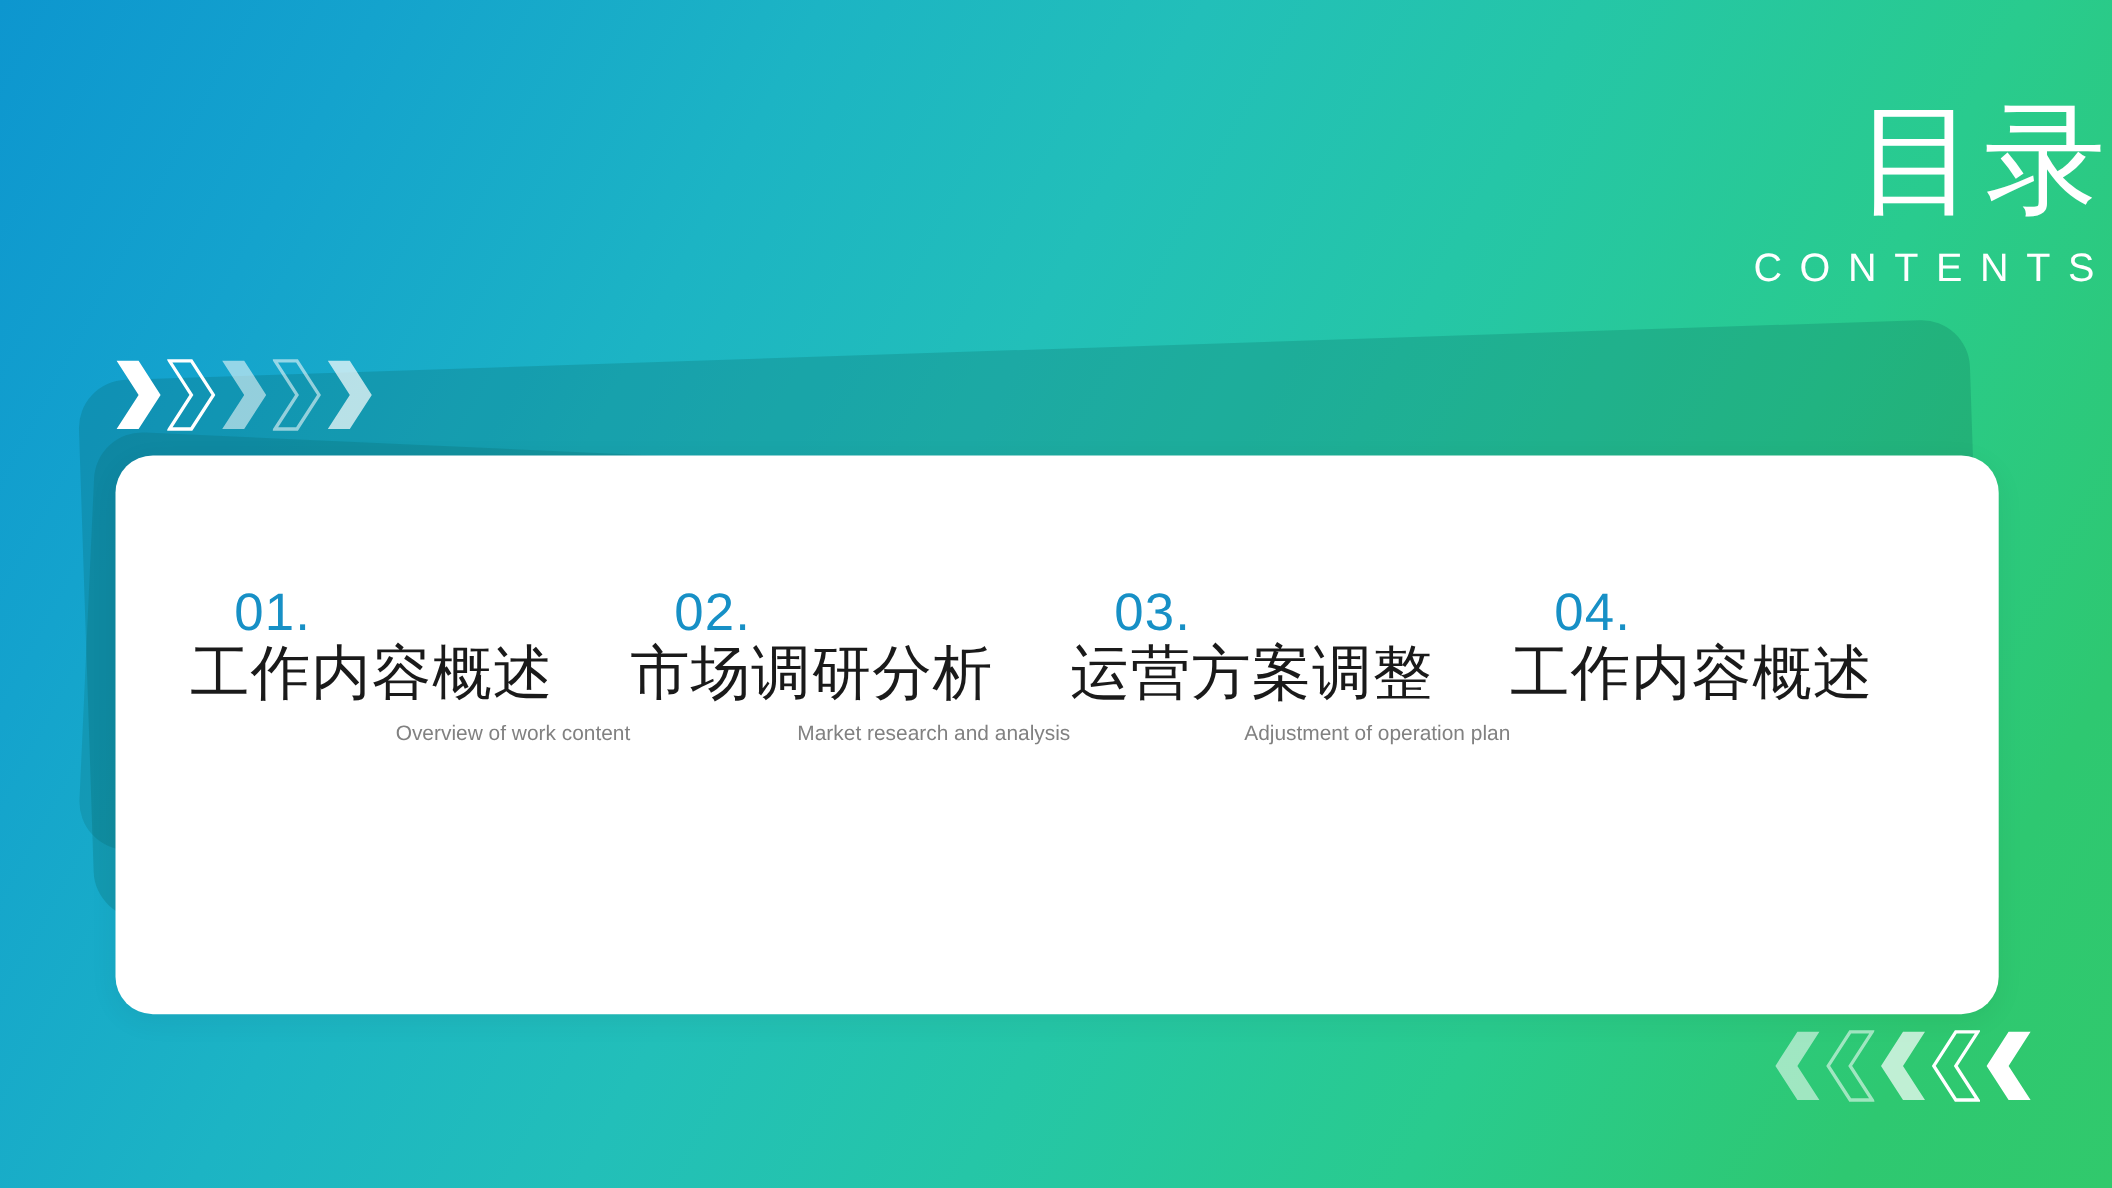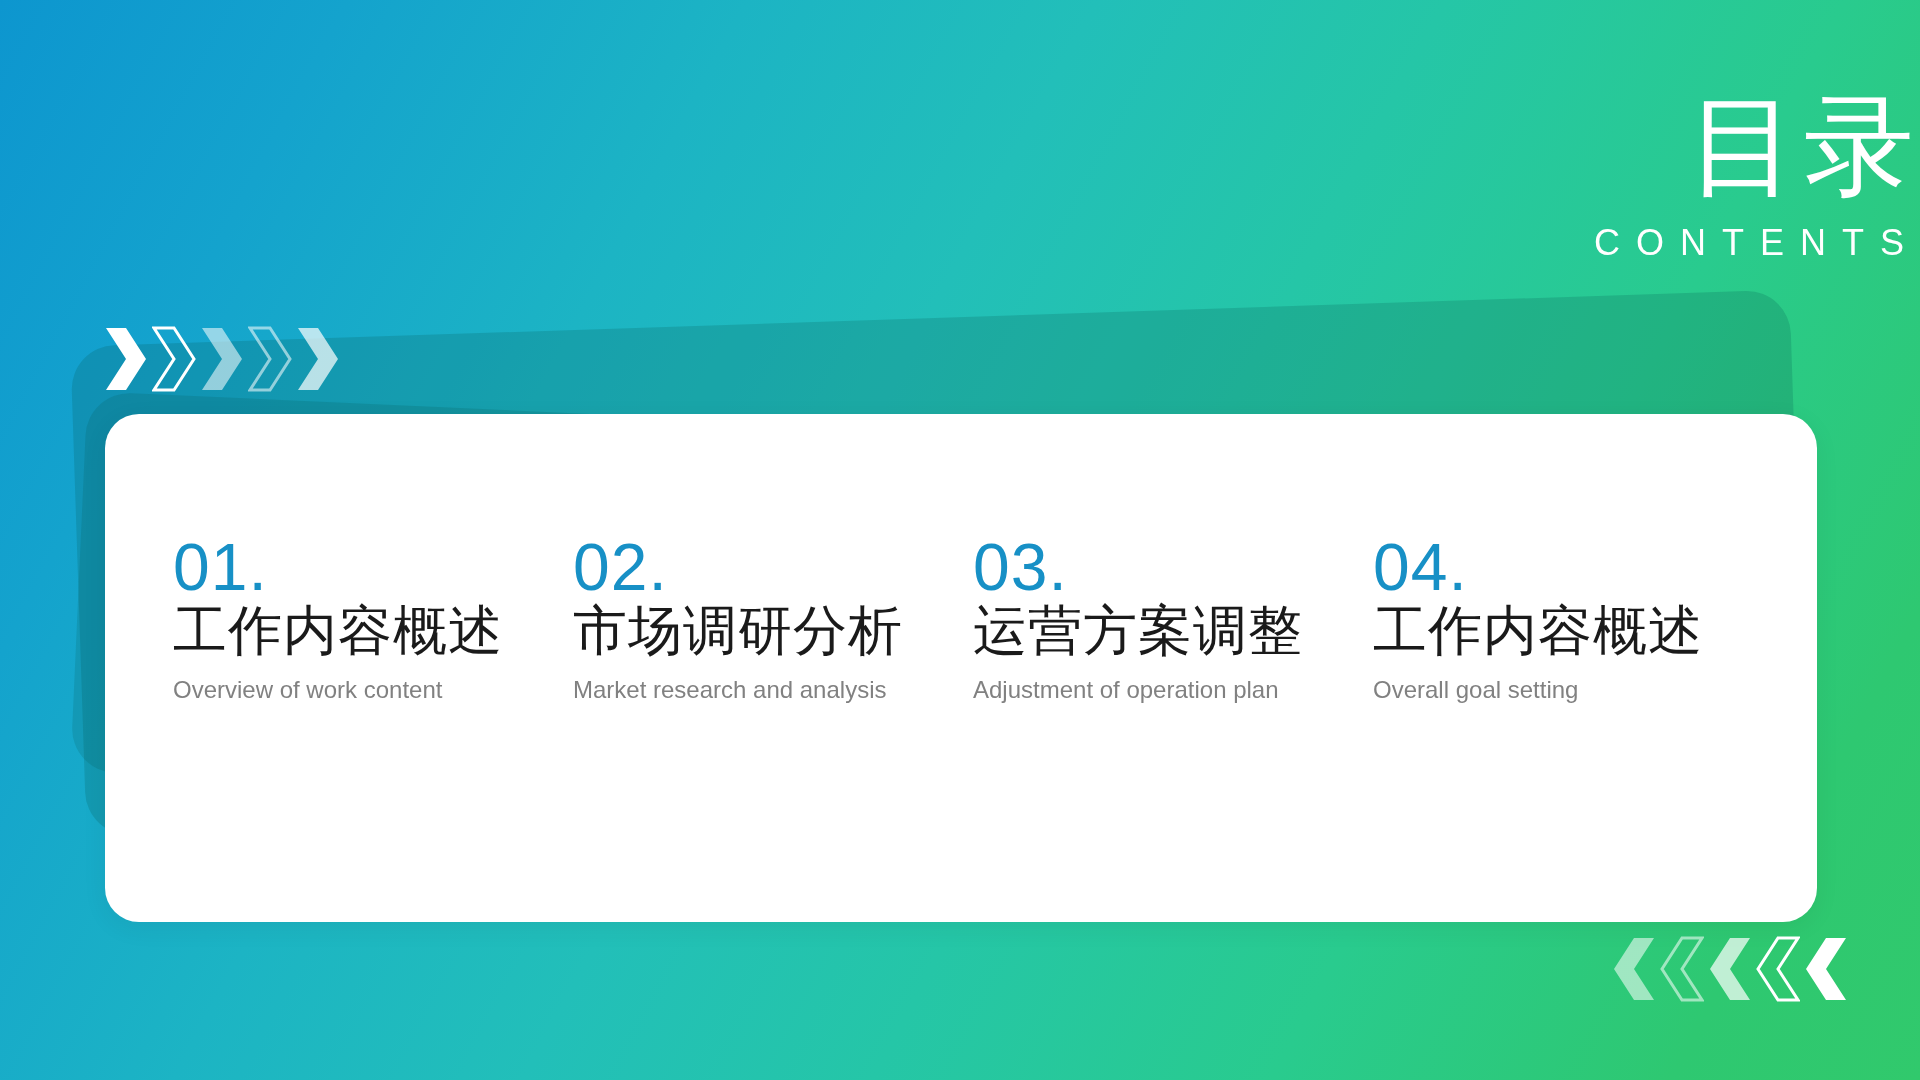--- a/index.html
+++ b/index.html
@@ -93,39 +93,41 @@
   }
 
   .items {
     position:absolute;
     left:68px; top:120px;
     width:1600px;
     display:flex;
   }
   .item { width:408px; }
   .item-num {
-    font-size:66px;
+    font-size:48px;
     line-height:1;
     color:#1790c6;
     font-weight:400;
     letter-spacing:1px;
+    margin-left:40px;
   }
   .item-cn {
     font-size:54px;
     line-height:1.12;
     color:#1a1a1a;
     font-weight:400;
     letter-spacing:1px;
   }
   .item-en {
     margin-top:14px;
-    font-size:24px;
+    font-size:19px;
     line-height:1.3;
     color:#818181;
     font-weight:400;
+    text-align:right;
   }
 </style>
 </head>
 <body>
 
 <div class="slide">
 
   <div class="back-plate"></div>
   <div class="back-plate two"></div>
 
@@ -179,21 +181,20 @@
 
       <div class="item">
         <div class="item-num">03.</div>
         <div class="item-cn">运营方案调整</div>
         <div class="item-en">Adjustment of operation plan</div>
       </div>
 
       <div class="item">
         <div class="item-num">04.</div>
         <div class="item-cn">工作内容概述</div>
-        <div class="item-en">Overall goal setting</div>
       </div>
 
     </div>
   </div>
 
   <div class="chev-row bottom-right">
       <div class="chev">
         <svg viewBox="0 0 44 66" xmlns="http://www.w3.org/2000/svg" style="transform:scaleX(-1)">
           <path d="M2 2 L22 2 L42 33 L22 64 L2 64 L22 33 Z" fill="#ffffff" stroke="none" stroke-width="3" opacity="0.55"></path>
         </svg>

